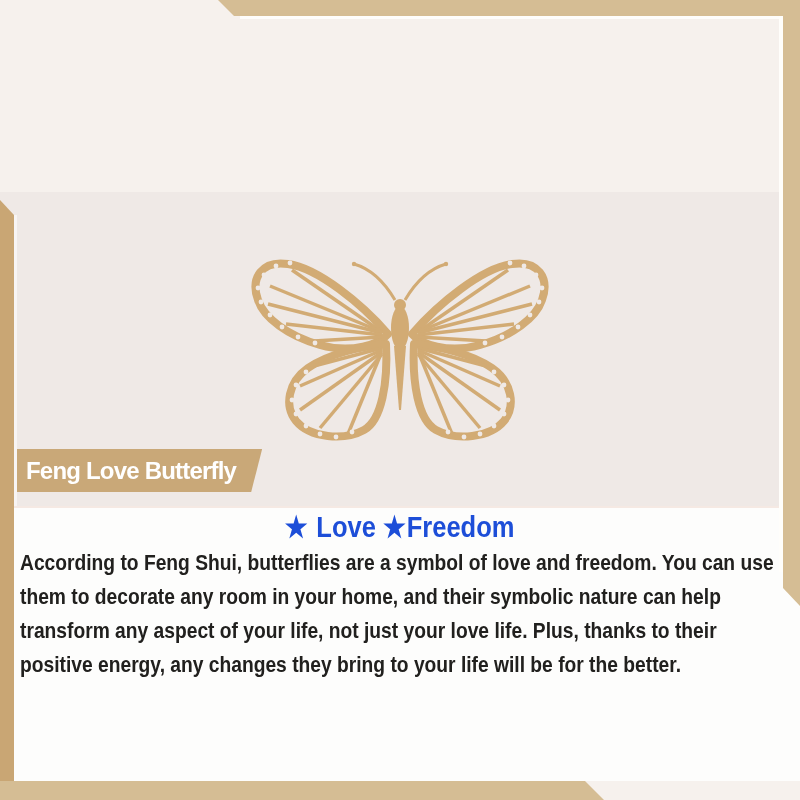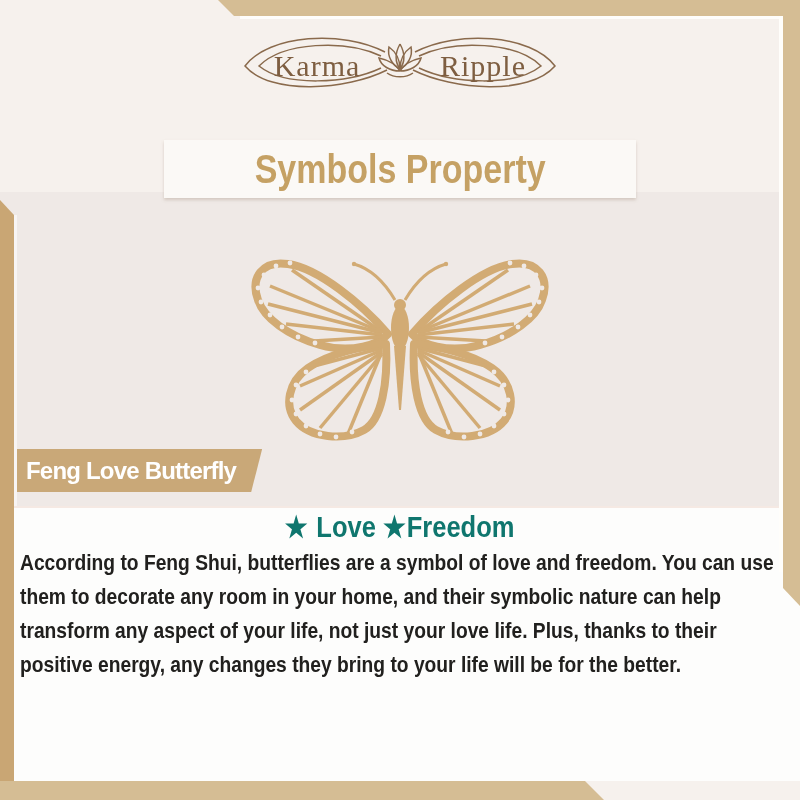--- a/index.html
+++ b/index.html
@@ -40,21 +40,21 @@
   .butterfly{position:absolute;top:242px;left:50%;transform:translateX(-50%);z-index:2;}
   
   .badge{
     position:absolute;left:17px;top:449px;height:43px;background:#c9a878;z-index:3;
     display:flex;align-items:center;padding:0 26px 0 9px;
     clip-path:polygon(0 0,100% 0,calc(100% - 11px) 100%,0 100%);
   }
   .badge span{font-size:24px;font-weight:bold;color:#ffffff;letter-spacing:-0.8px;white-space:nowrap;}
   
   .traits{position:absolute;top:508px;left:0;width:800px;text-align:center;z-index:3;
-    color:#0f766e;font-weight:bold;font-size:29px;line-height:38px;}
+    color:#1d4ed8;font-weight:bold;font-size:29px;line-height:38px;}
   .traits .squeeze{display:inline-block;transform:scaleX(.88);white-space:nowrap;}
   .traits .star1{margin-right:10px;}
   .traits .star2{margin-left:8px;margin-right:1px;}
   
   .desc{
     position:absolute;top:546px;left:20px;width:870px;margin:0;z-index:3;
     transform:scaleX(.874);transform-origin:left top;
     font-size:22px;line-height:34px;font-weight:bold;color:#21201e;letter-spacing:0;
   }
 </style>
@@ -67,44 +67,21 @@
   <div class="panel"></div>
 
   <div class="band band-top"></div>
   <div class="band band-top-gap"></div>
   <div class="band band-right"></div>
   <div class="band band-right-gap"></div>
   <div class="band band-left"></div>
   <div class="band band-left-gap"></div>
   <div class="band band-bottom"></div>
 
-  <header class="logo">
-    <svg width="330" height="80" viewBox="0 0 330 80">
-      <g fill="none" stroke="#8a6a4c" stroke-width="1.5">
-        <path d="M150,26 C108,4 34,8 10,40 C36,70 112,64 152,44"></path>
-        <path d="M146,30 C110,13 48,16 24,40 C50,61 112,58 146,42"></path>
-        <path d="M180,26 C222,4 296,8 320,40 C294,70 218,64 178,44"></path>
-        <path d="M184,30 C220,13 282,16 306,40 C280,61 218,58 184,42"></path>
-      </g>
-      <g transform="translate(165,38)" fill="none" stroke="#8a6a4c" stroke-width="1.5">
-        <path d="M0,-20 C5,-11 5,-2 0,5 C-5,-2 -5,-11 0,-20"></path>
-        <path d="M0,5 C-8,1 -13,-8 -11,-17 C-4,-12 0,-4 0,5"></path>
-        <path d="M0,5 C8,1 13,-8 11,-17 C4,-12 0,-4 0,5"></path>
-        <path d="M0,7 C-10,7 -19,2 -21,-6 C-12,-4 -4,0 0,7"></path>
-        <path d="M0,7 C10,7 19,2 21,-6 C12,-4 4,0 0,7"></path>
-        <path d="M-13,9 C-6,14 6,14 13,9"></path>
-      </g>
-      <text x="82" y="50" text-anchor="middle">Karma</text>
-      <text x="248" y="50" text-anchor="middle">Ripple</text>
-    </svg>
-  </header>
 
-  <div class="title-banner">
-    <h1>Symbols Property</h1>
-  </div>
 
   <div class="butterfly">
     <svg width="340" height="210" viewBox="0 0 340 210">
       <g id="bfly-half">
 
         <path d="M158,92 C132,62 88,26 58,22 C32,18 20,36 28,58 C34,76 58,94 90,103 C122,112 150,102 158,92 Z" fill="none" stroke="#d2ab74" stroke-width="8" stroke-linejoin="round"></path>
         <g stroke="#d2ab74" stroke-width="3.5" fill="none">
           <path d="M152,90 L62,28"></path>
             <path d="M152,90 L40,44"></path>
             <path d="M152,91 L38,62"></path>

